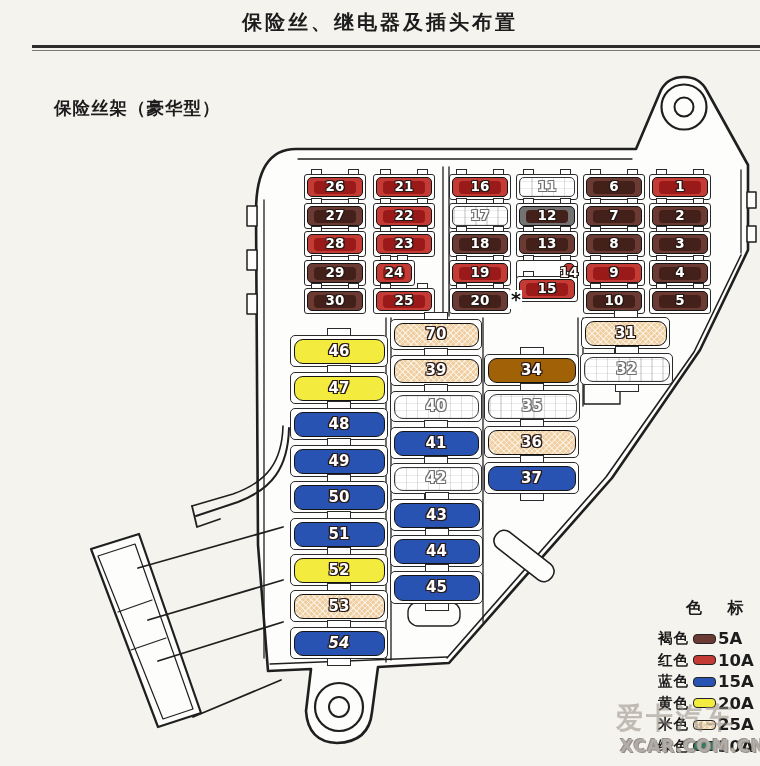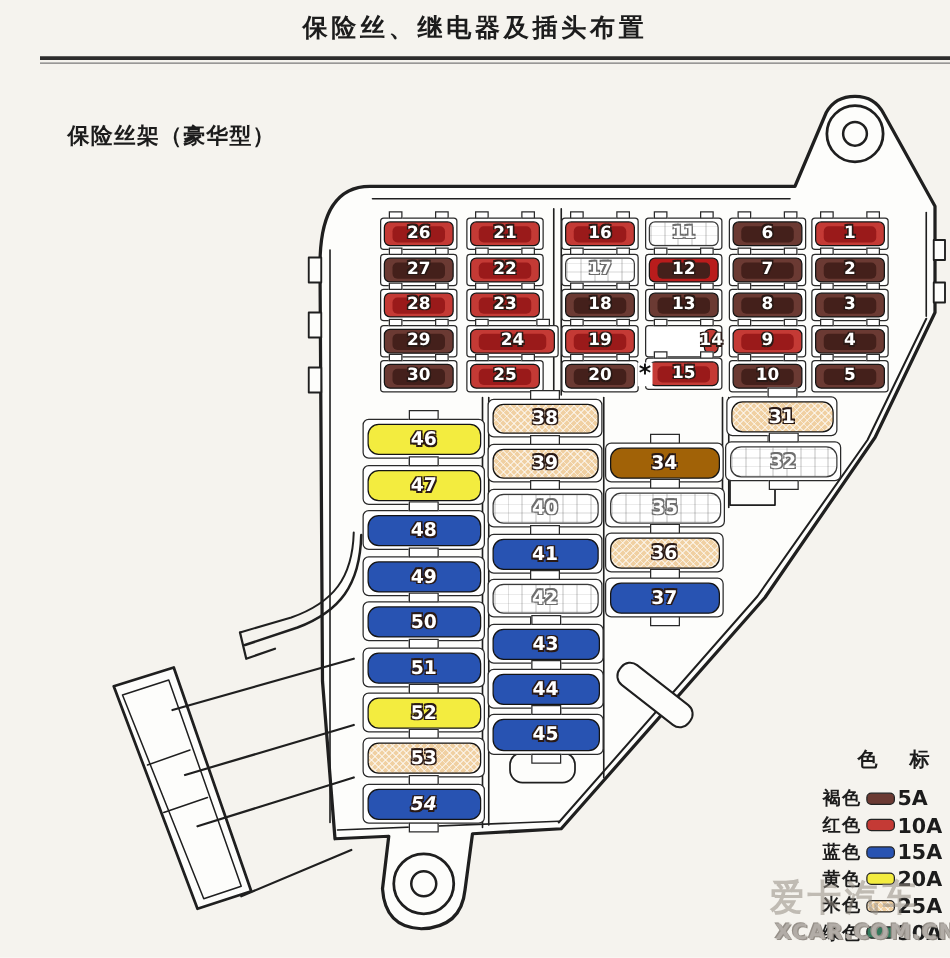--- a/index.html
+++ b/index.html
@@ -196,21 +196,21 @@
           <div class="core" style="background-color: rgb(154, 26, 26);"></div>
           <span class="num">22</span>
         </div>
       </div>
       <div class="slot slot-mini" style="left: 373px; top: 231px; width: 62px; height: 26px;">
         <div class="fuse fuse-mini" style="background-color: rgb(196, 58, 53);">
           <div class="core" style="background-color: rgb(154, 26, 26);"></div>
           <span class="num">23</span>
         </div>
       </div>
-      <div class="slot slot-mini" style="left: 373px; top: 260px; width: 74px; height: 26px;">
+      <div class="slot slot-mini" style="left: 373px; top: 260px; width: 42px; height: 26px;">
         <div class="fuse fuse-mini" style="background-color: rgb(196, 58, 53);">
           <div class="core" style="background-color: rgb(154, 26, 26);"></div>
           <span class="num">24</span>
         </div>
       </div>
       <div class="slot slot-mini" style="left: 373px; top: 288px; width: 62px; height: 26px;">
         <div class="fuse fuse-mini" style="background-color: rgb(196, 58, 53);">
           <div class="core" style="background-color: rgb(154, 26, 26);"></div>
           <span class="num">25</span>
         </div>
@@ -243,38 +243,38 @@
           <div class="core" style="background-color: rgb(68, 32, 27);"></div>
           <span class="num">20</span>
         </div>
       </div>
       <div class="slot slot-mini" style="left: 516px; top: 174px; width: 62px; height: 26px;">
         <div class="fuse fuse-mini c-plug">
           <span class="num">11</span>
         </div>
       </div>
       <div class="slot slot-mini" style="left: 516px; top: 203px; width: 62px; height: 26px;">
-        <div class="fuse fuse-mini" style="background-color: #b91c1c;">
+        <div class="fuse fuse-mini" style="background-color: #737373;">
           <div class="core" style="background-color: rgb(68, 32, 27);"></div>
           <span class="num">12</span>
         </div>
       </div>
       <div class="slot slot-mini" style="left: 516px; top: 231px; width: 62px; height: 26px;">
         <div class="fuse fuse-mini" style="background-color: rgb(107, 58, 51);">
           <div class="core" style="background-color: rgb(68, 32, 27);"></div>
           <span class="num">13</span>
         </div>
       </div>
       <div class="slot slot-mini" style="left: 516px; top: 260px; width: 62px; height: 26px; padding-left: 46px;">
         <div class="fuse fuse-mini" style="background-color: rgb(196, 58, 53);">
           <div class="core" style="background-color: rgb(154, 26, 26);"></div>
           <span class="num">14</span>
         </div>
       </div>
-      <div class="slot slot-mini" style="left: 516px; top: 286px; width: 62px; height: 26px;">
+      <div class="slot slot-mini" style="left: 516px; top: 276px; width: 62px; height: 26px;">
         <div class="fuse fuse-mini" style="background-color: rgb(196, 58, 53);">
           <div class="core" style="background-color: rgb(154, 26, 26);"></div>
           <span class="num">15</span>
         </div>
       </div>
       <div class="slot slot-mini" style="left: 583px; top: 174px; width: 62px; height: 26px;">
         <div class="fuse fuse-mini" style="background-color: rgb(107, 58, 51);">
           <div class="core" style="background-color: rgb(68, 32, 27);"></div>
           <span class="num">6</span>
         </div>
@@ -373,21 +373,21 @@
           <span class="num">53</span>
         </div>
       </div>
       <div class="slot slot-maxi" style="left: 290px; top: 627px; width: 98px; height: 32px;">
         <div class="fuse fuse-maxi" style="background-color: rgb(40, 83, 178); font-style: italic;">
           <span class="num">54</span>
         </div>
       </div>
       <div class="slot slot-maxi" style="left: 390px; top: 319px; width: 92px; height: 31px;">
         <div class="fuse fuse-maxi pat-beige" style="background-color: rgb(240, 208, 162);">
-          <span class="num">38</span>
+          <span class="num">70</span>
         </div>
       </div>
       <div class="slot slot-maxi" style="left: 390px; top: 355px; width: 92px; height: 31px;">
         <div class="fuse fuse-maxi pat-beige" style="background-color: rgb(240, 208, 162);">
           <span class="num">39</span>
         </div>
       </div>
       <div class="slot slot-maxi" style="left: 390px; top: 391px; width: 92px; height: 31px;">
         <div class="fuse fuse-maxi c-plug">
           <span class="num">40</span>

